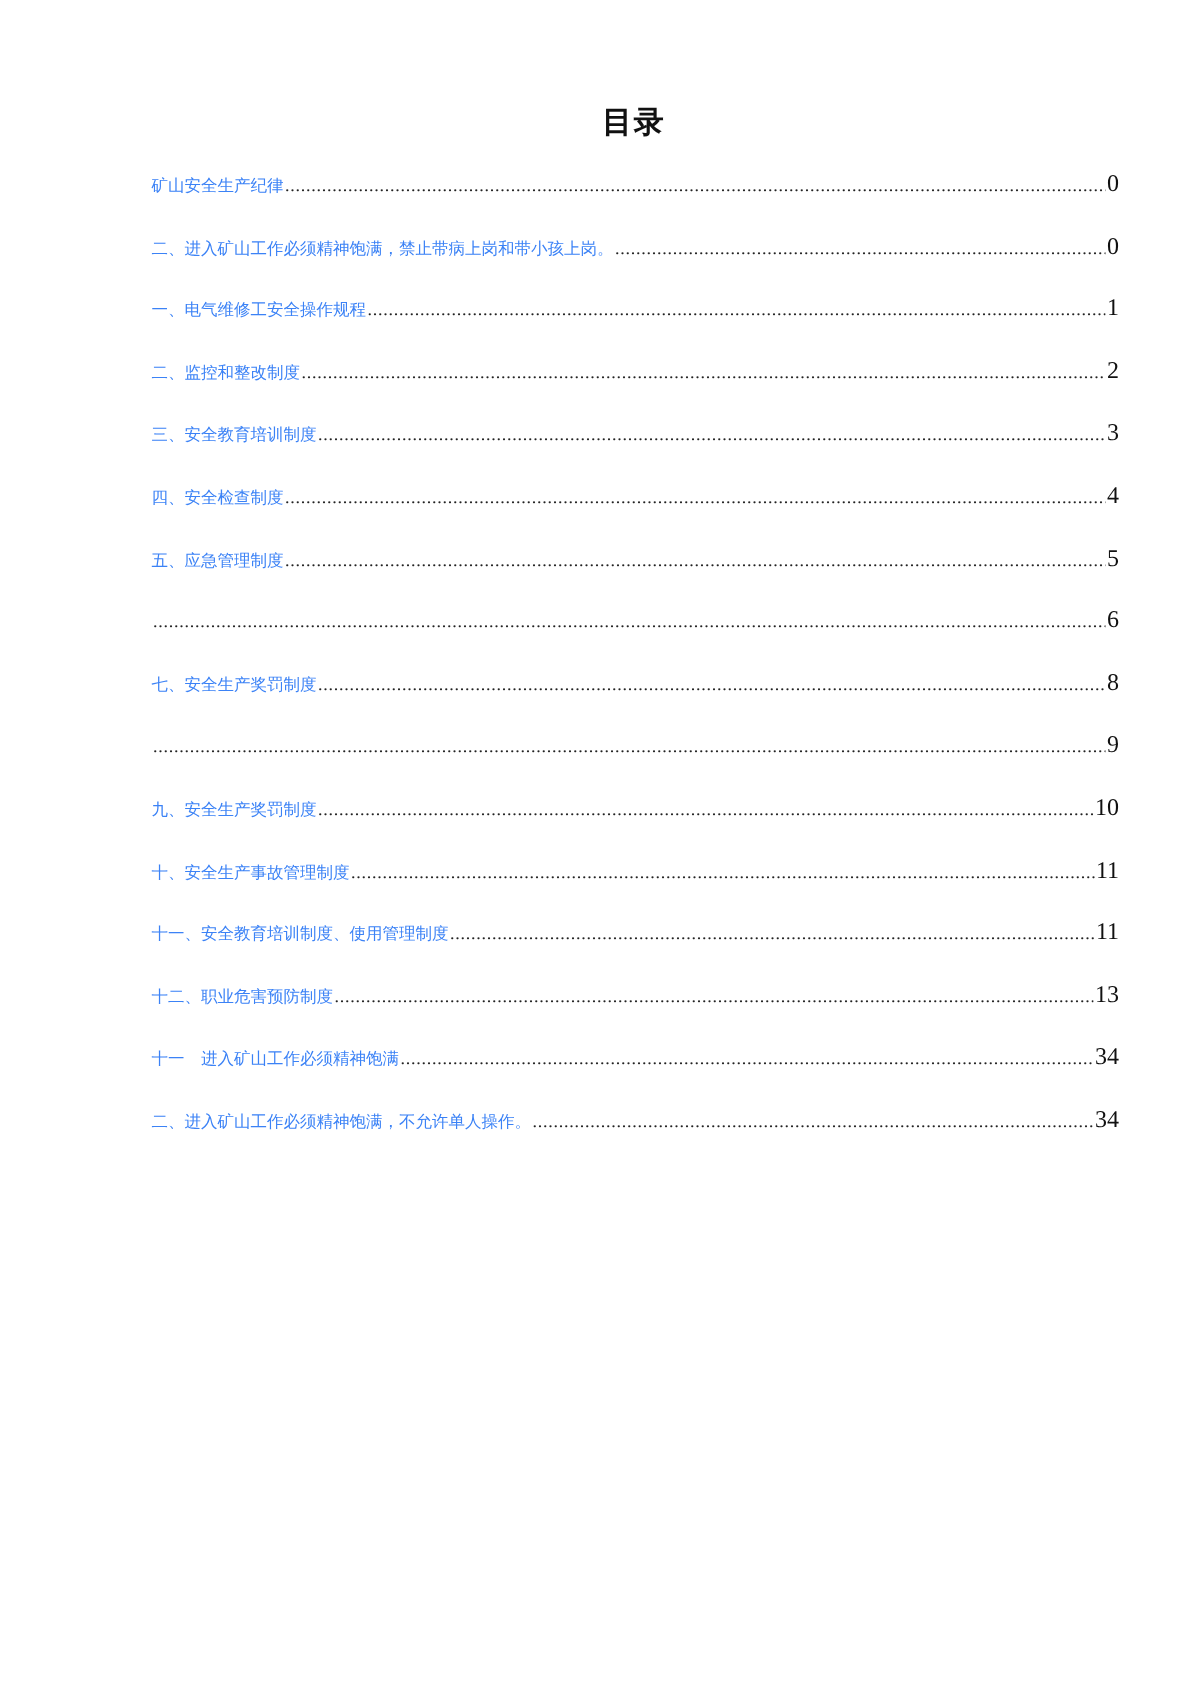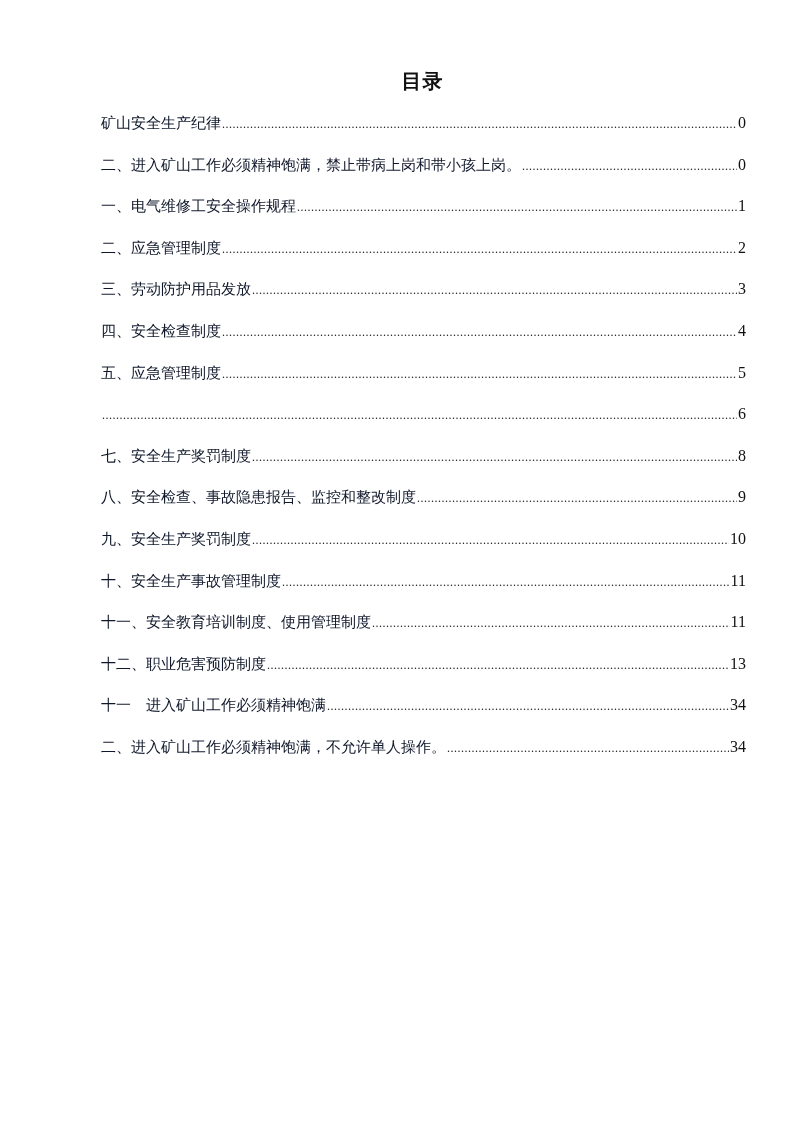--- a/index.html
+++ b/index.html
@@ -42,22 +42,22 @@
       display: flex;
       align-items: baseline;
       height: 41.6px;
       line-height: 26px;
       font-size: 15.5px;
       white-space: nowrap;
     }
     .toc-text {
       flex: 0 0 auto;
       font-family: "DejaVu Sans", "Liberation Sans", sans-serif;
-      font-size: 15px;
-      color: #0f172a;
+      font-size: 11px;
+      color: #3b82f6;
     }
     .toc-leader {
       flex: 1 1 auto;
       overflow: hidden;
       margin: 0 1px;
       font-family: "Liberation Serif", serif;
       font-size: 12px;
       letter-spacing: 0.5px;
       color: #222;
     }
@@ -87,26 +87,26 @@
       <span class="toc-text">二、进入矿山工作必须精神饱满，禁止带病上岗和带小孩上岗。</span>
       <span class="toc-leader"></span>
       <span class="toc-page">0</span>
     </div>
     <div class="toc-entry">
       <span class="toc-text">一、电气维修工安全操作规程</span>
       <span class="toc-leader"></span>
       <span class="toc-page">1</span>
     </div>
     <div class="toc-entry">
-      <span class="toc-text">二、应急管理制度</span>
+      <span class="toc-text">二、监控和整改制度</span>
       <span class="toc-leader"></span>
       <span class="toc-page">2</span>
     </div>
     <div class="toc-entry">
-      <span class="toc-text">三、劳动防护用品发放</span>
+      <span class="toc-text">三、安全教育培训制度</span>
       <span class="toc-leader"></span>
       <span class="toc-page">3</span>
     </div>
     <div class="toc-entry">
       <span class="toc-text">四、安全检查制度</span>
       <span class="toc-leader"></span>
       <span class="toc-page">4</span>
     </div>
     <div class="toc-entry">
       <span class="toc-text">五、应急管理制度</span>
@@ -116,21 +116,20 @@
     <div class="toc-entry">
       <span class="toc-leader"></span>
       <span class="toc-page">6</span>
     </div>
     <div class="toc-entry">
       <span class="toc-text">七、安全生产奖罚制度</span>
       <span class="toc-leader"></span>
       <span class="toc-page">8</span>
     </div>
     <div class="toc-entry">
-      <span class="toc-text">八、安全检查、事故隐患报告、监控和整改制度</span>
       <span class="toc-leader"></span>
       <span class="toc-page">9</span>
     </div>
     <div class="toc-entry">
       <span class="toc-text">九、安全生产奖罚制度</span>
       <span class="toc-leader"></span>
       <span class="toc-page">10</span>
     </div>
     <div class="toc-entry">
       <span class="toc-text">十、安全生产事故管理制度</span>

